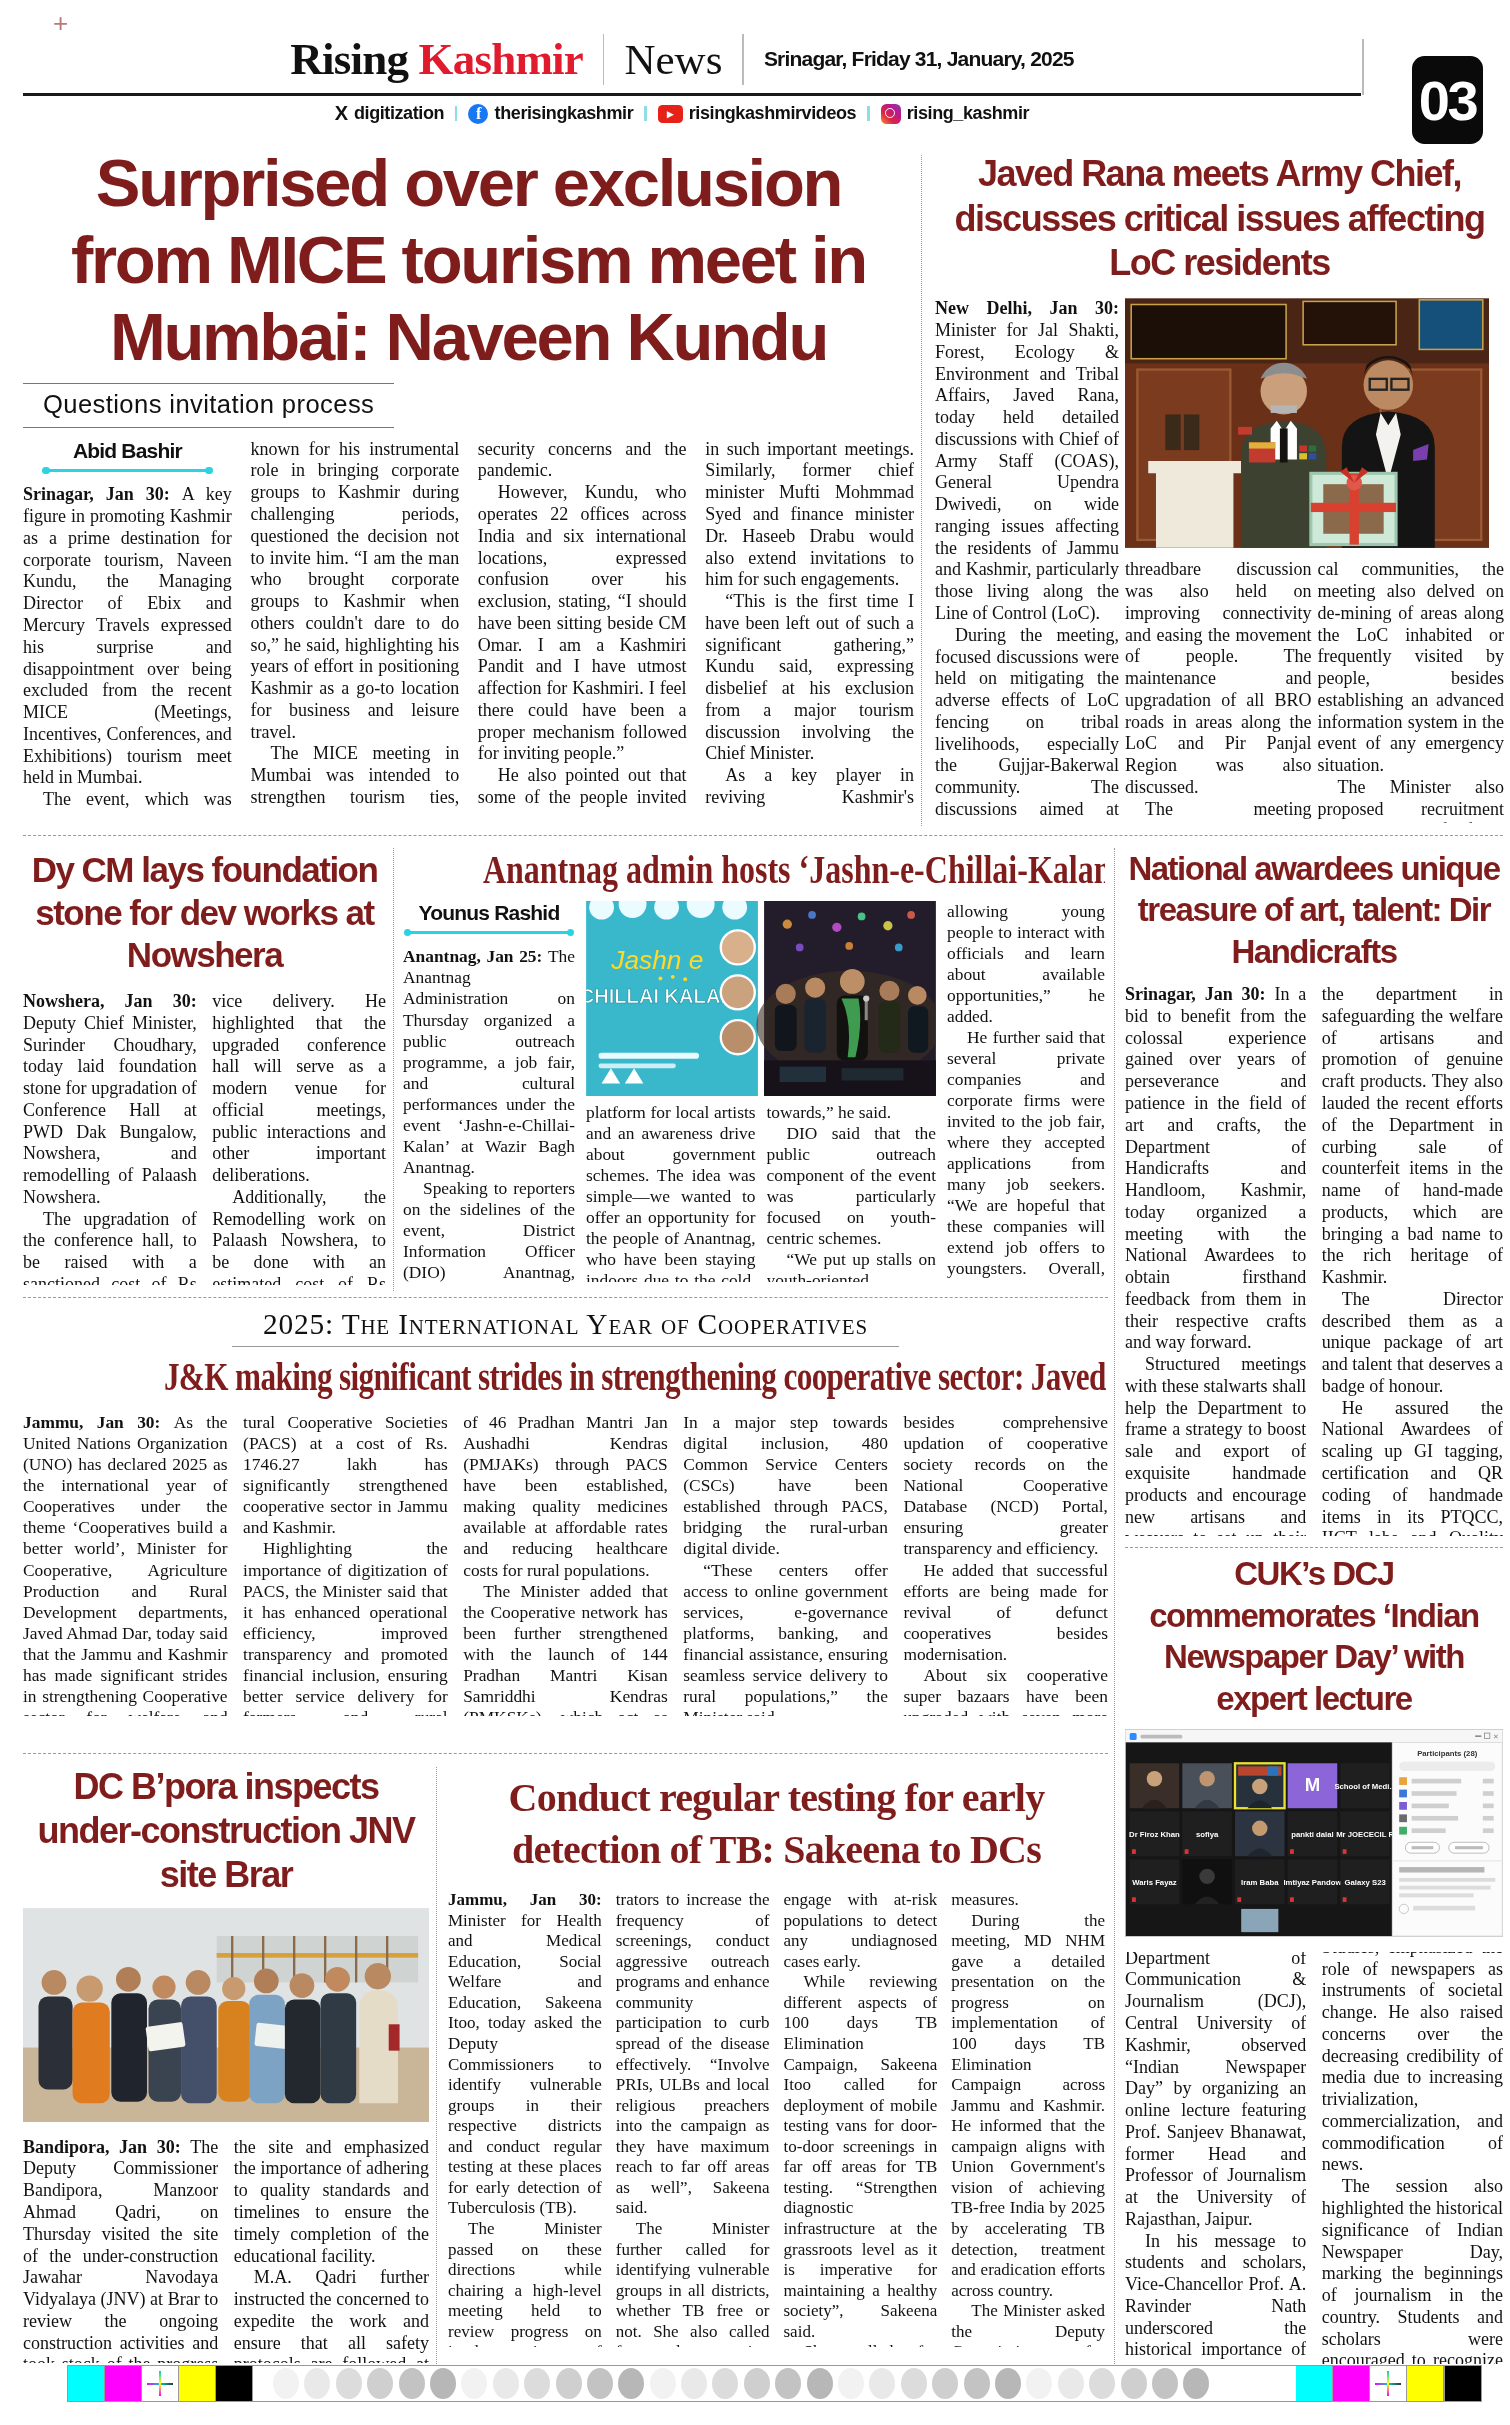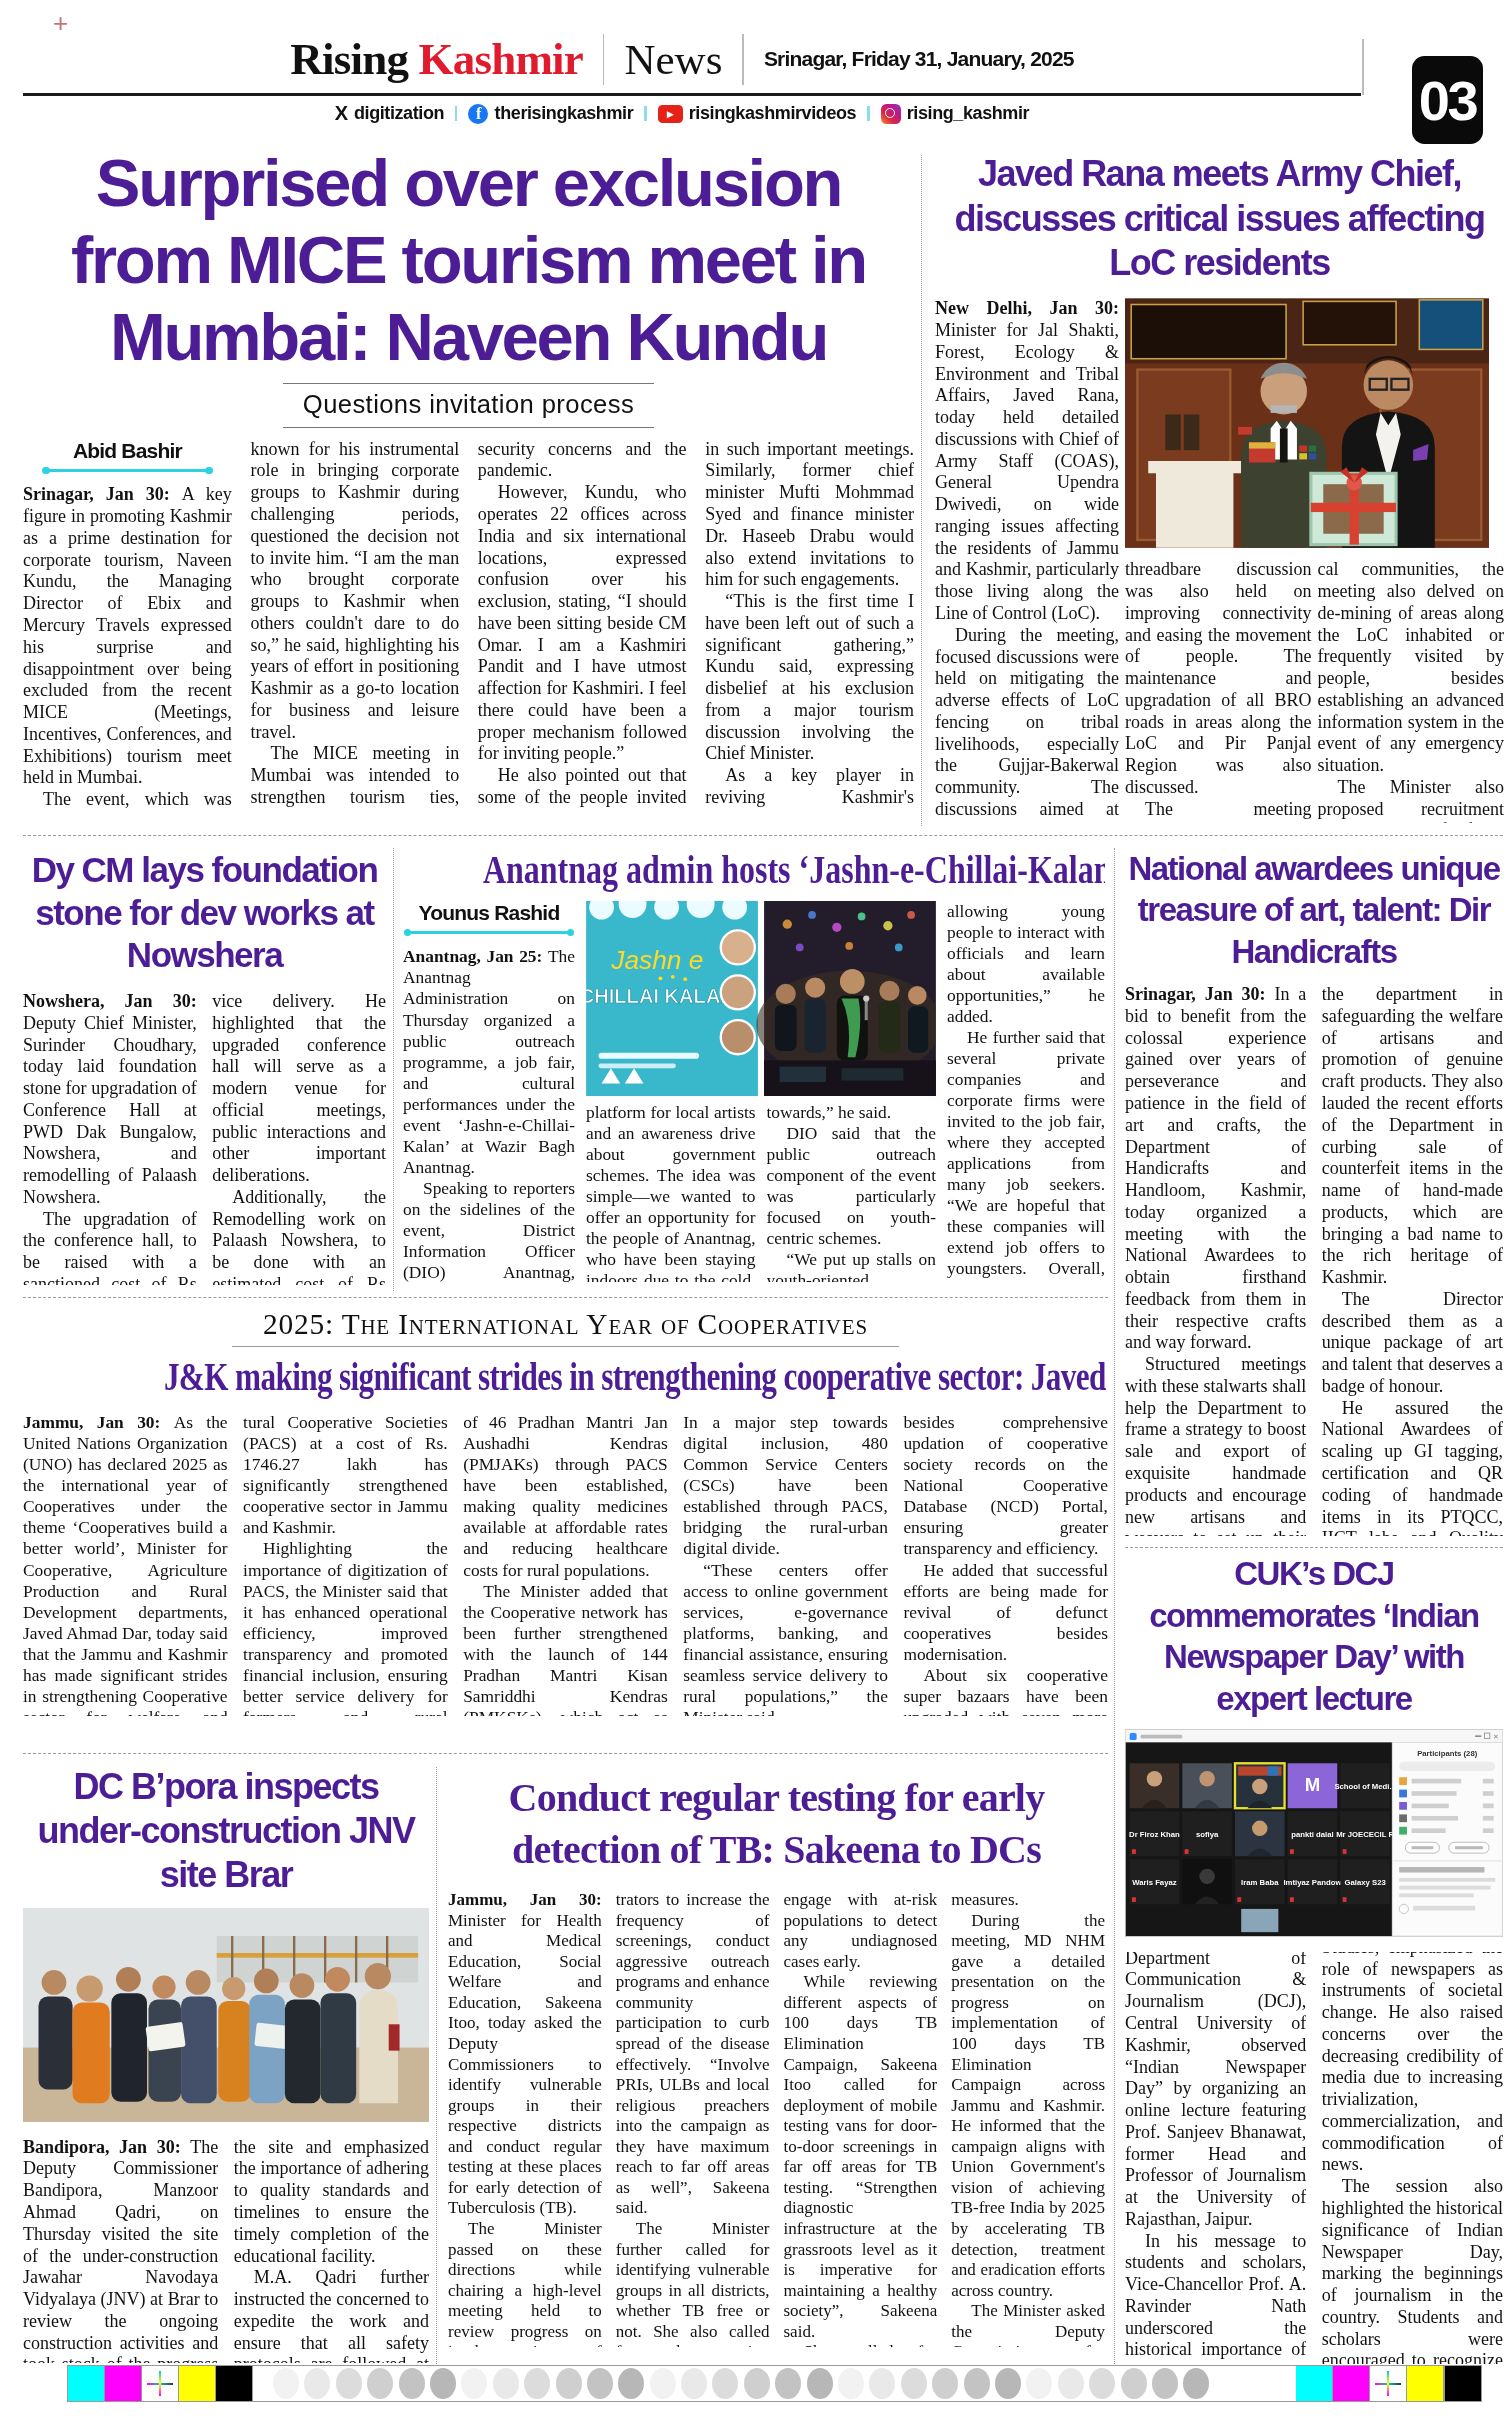--- a/index.html
+++ b/index.html
@@ -25,31 +25,31 @@
   .icon-fb { width:20px; height:20px; border-radius:50%; background:#1877f2; color:#fff; font-family:"Liberation Serif",serif; font-weight:bold; }
   .icon-fb::before { content:"f"; font-size:16.3px; }
   .icon-yt { width:25px; height:18px; border-radius:4.6px; background:#e62117; color:#fff; }
   .icon-yt::before { content:"▶"; font-size:8.5px; }
   .icon-ig { width:20px; height:20px; border-radius:5.4px; background:linear-gradient(45deg,#f09433,#dc2743,#bc1888,#8a3ab9); position:relative; }
   .icon-ig::after { content:""; position:absolute; left:4.6px; top:4.6px; width:7.7px; height:7.7px; border:1.9px solid #fff; border-radius:50%; }
 
   
   .cond { font-family:"Liberation Sans",sans-serif; font-weight:bold; letter-spacing:-2.3px; }
   .serifhead { font-family:"Liberation Serif",serif; font-weight:bold; }
-  h1,h2,h3 { text-align:center; color:#4c1d95; }
+  h1,h2,h3 { text-align:center; color:#7f1d1d; }
   .cols { display:flex; overflow:hidden; }
   .col { text-align:justify; overflow:hidden; }
   .col p { line-height:1.21; }
   .col p + p { text-indent:20px; }
   .col b.lead { font-weight:bold; }
   .byline { font-family:"Liberation Sans",sans-serif; font-weight:bold; font-size:21px; text-align:center; letter-spacing:-0.8px; }
   .cyan-rule { position:relative; height:3.1px; background:#2ad2e2; width:163px; margin:6.2px auto 12.4px; }
   .cyan-rule::before,.cyan-rule::after { content:""; position:absolute; top:-2.3px; width:7.7px; height:7.7px; border-radius:50%; background:#2ad2e2; }
   .cyan-rule::before { left:-3.9px; } .cyan-rule::after { right:-3.9px; }
-  .kicker-wrap { text-align:center; }
+  .kicker-wrap { text-align:left; }
   .kicker { display:inline-block; font-family:"Liberation Sans",sans-serif; font-size:25.6px; letter-spacing:0.4px; border-top:1.5px solid #777; border-bottom:1.5px solid #777; padding:6.2px 20px 7.7px; }
   .vsep { position:absolute; border-left:1.5px dotted #9a9a9a; }
   .hsep { position:absolute; border-top:1.5px dashed #9a9a9a; }
 
   
   .art-mice { position:absolute; left:23px; top:144px; width:891px; height:684px; overflow:hidden; }
   .art-mice h1 { font-size:67px; line-height:1.15; }
   .art-mice .kicker-wrap { margin-top:7.7px; }
   .art-mice .cols { gap:18.6px; margin-top:11px; height:370px; }
   .art-mice .col { flex:1; font-size:18px; }

